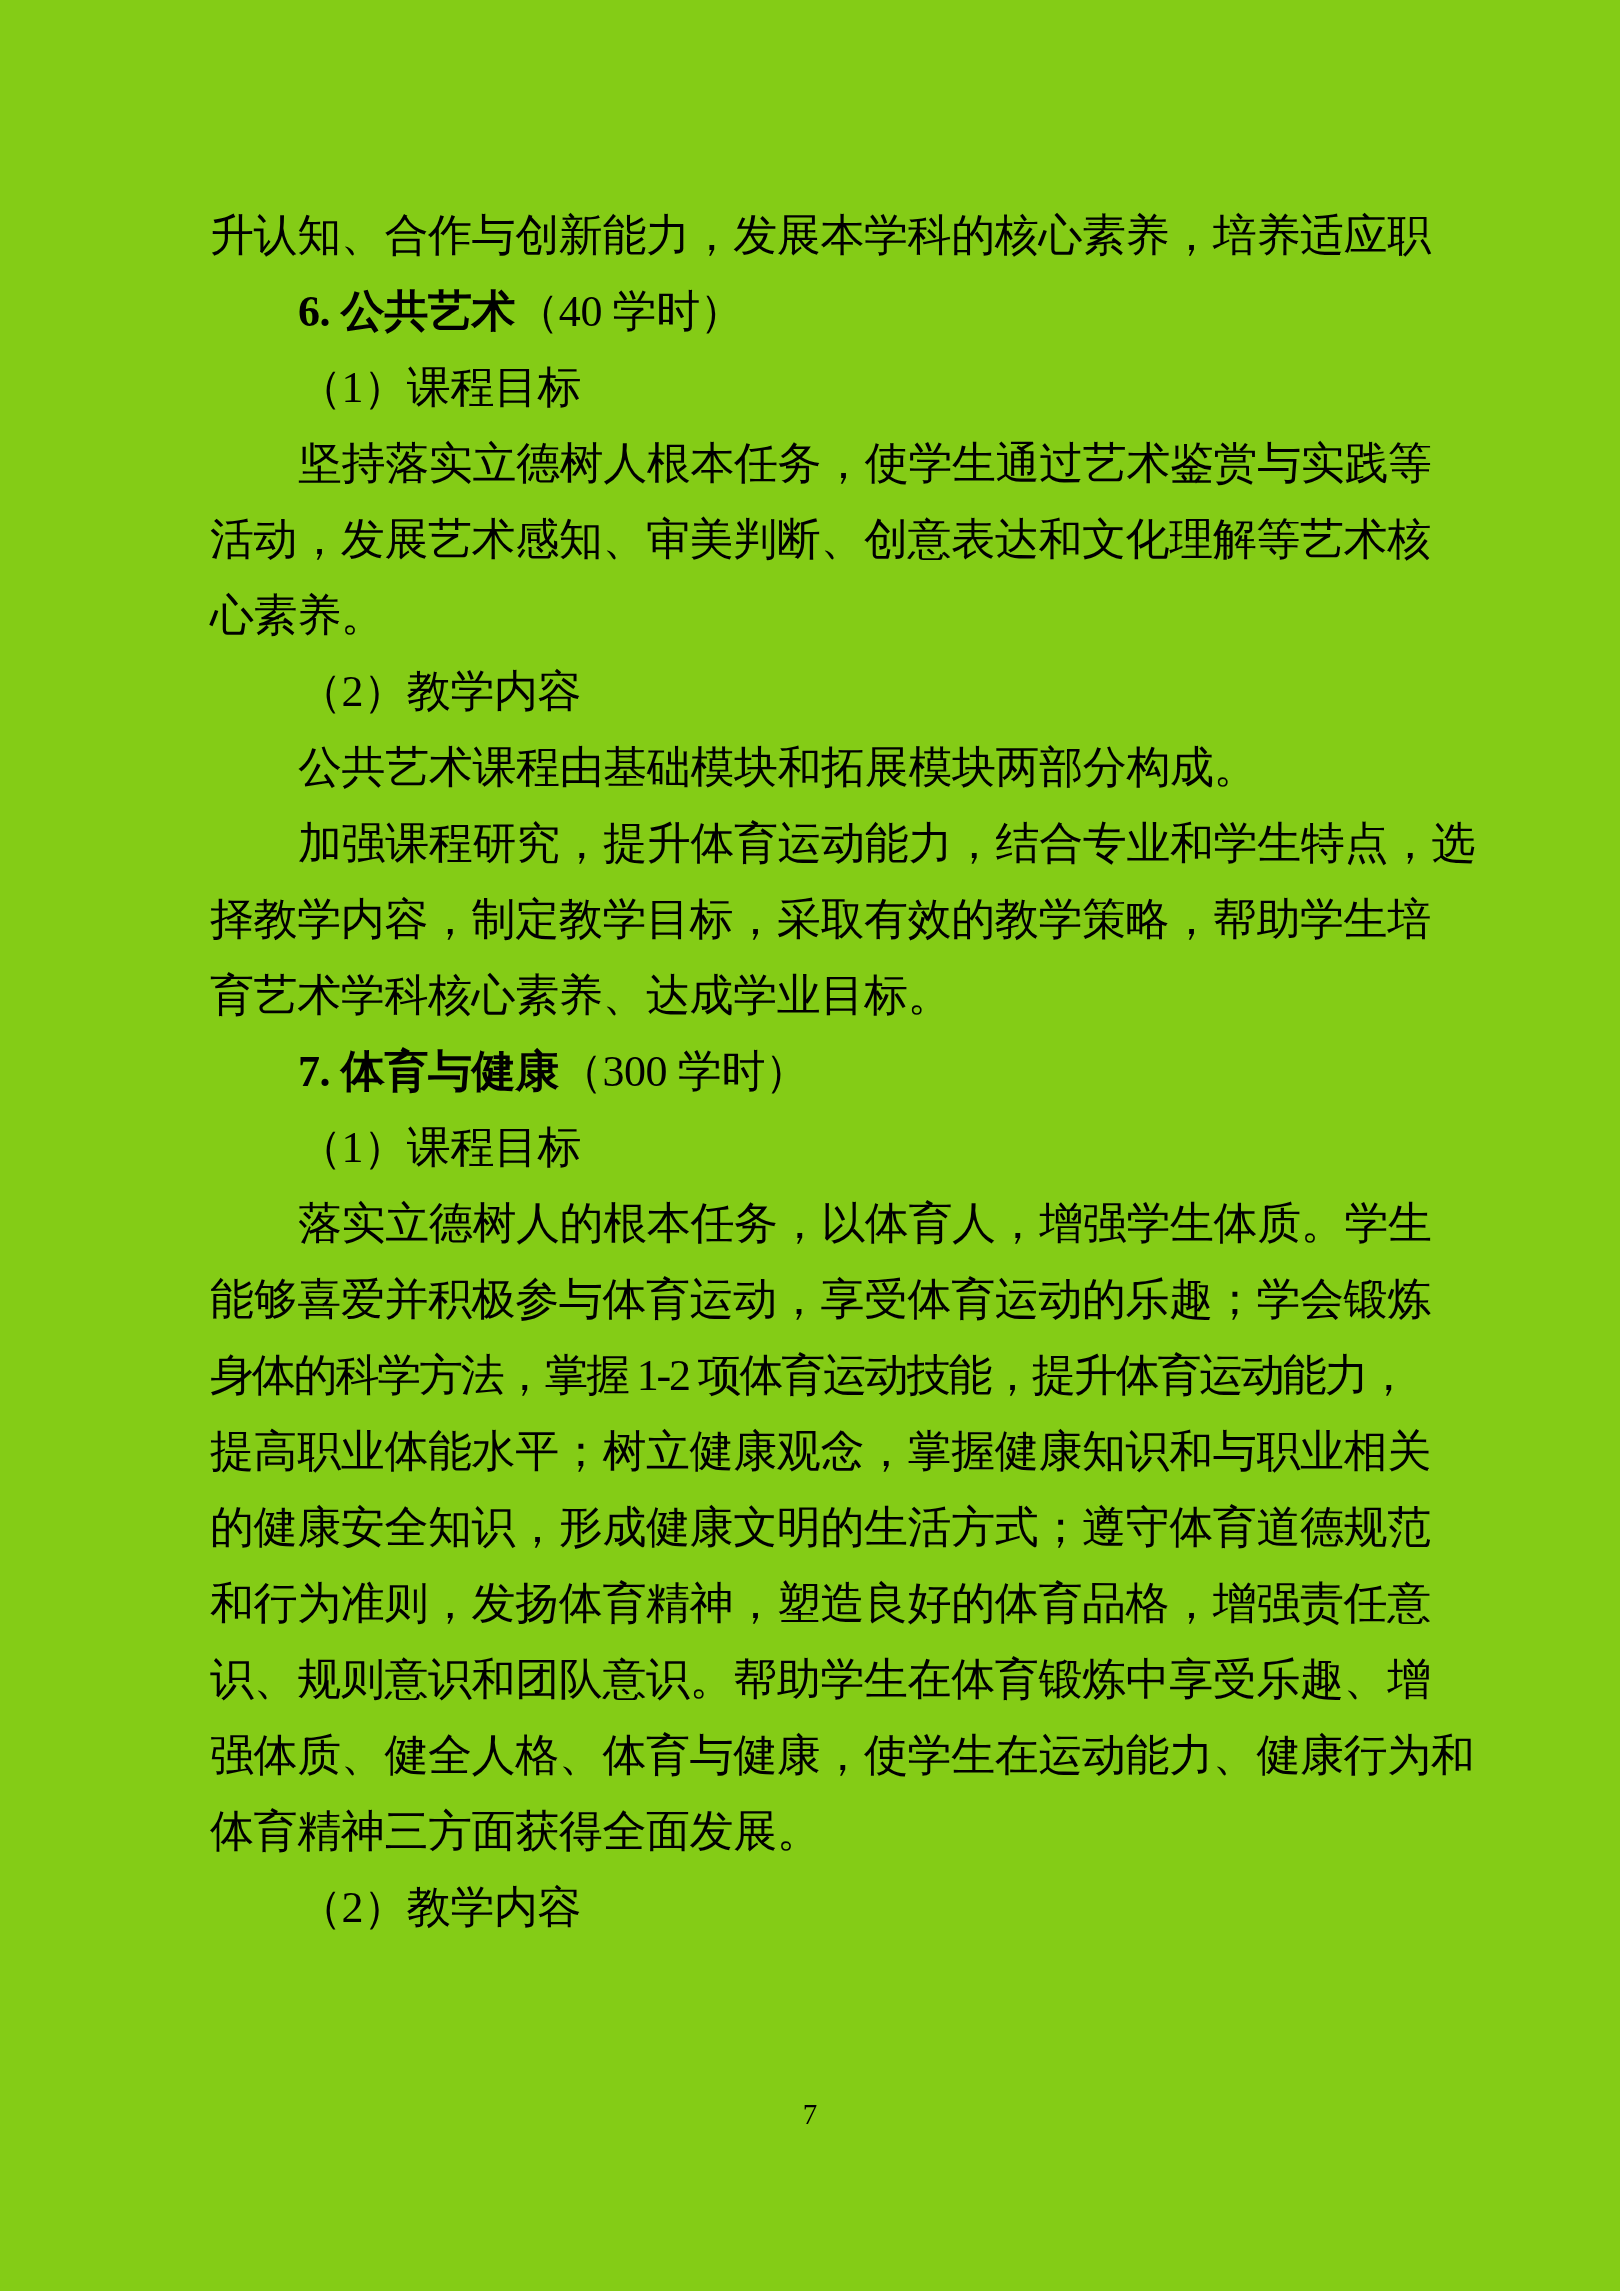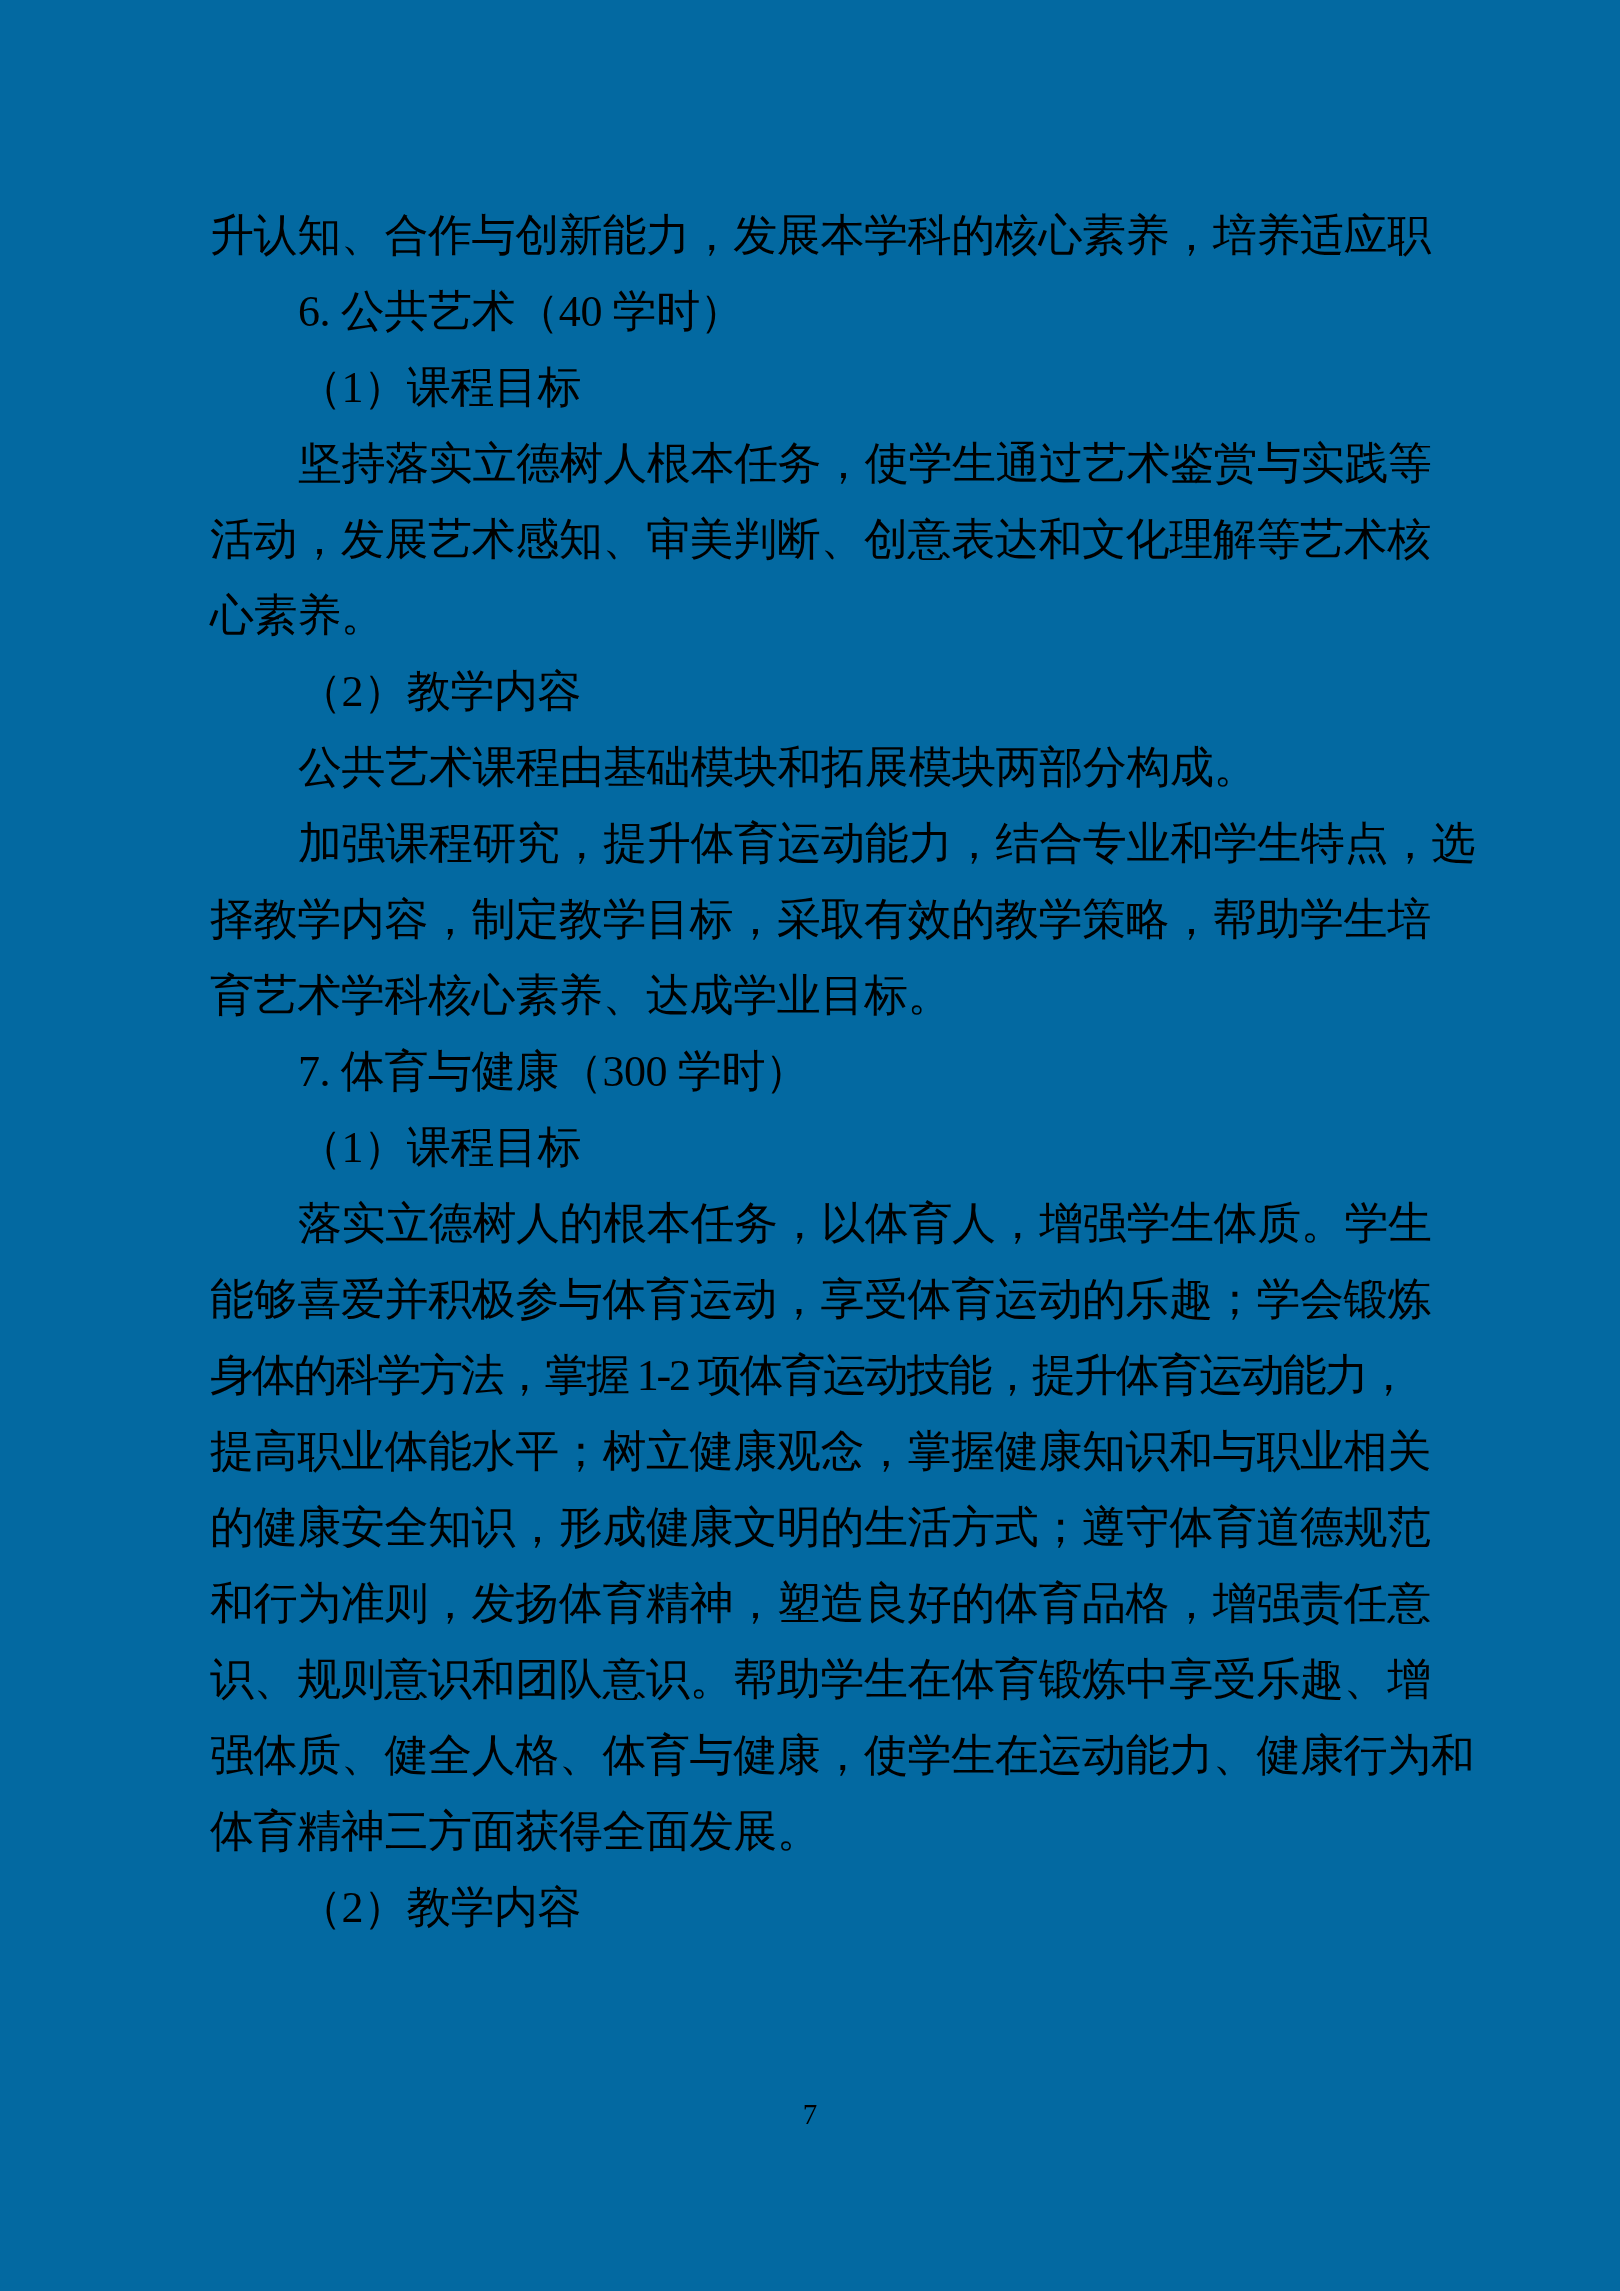--- a/index.html
+++ b/index.html
@@ -4,21 +4,21 @@
 <style>
   html, body {
     margin: 0;
     padding: 0;
     background: #ffffff;
   }
   .page {
     position: relative;
     width: 1620px;
     height: 2292px;
-    background: #0369a1;
+    background: #84cc16;
     overflow: hidden;
     font-family: "Liberation Serif", "DejaVu Serif", serif;
     color: #000000;
   }
   .doc-body {
     position: absolute;
     left: 210px;
     top: 198px;
     width: 1227px;
   }
@@ -30,21 +30,21 @@
     text-align: left;
     color: #000000;
   }
   .ln.ind {
     padding-left: 88px; 
   }
   .ln.tight {
     letter-spacing: -2.2px; 
   }
   .ln .b {
-    font-weight: normal;
+    font-weight: bold;
   }
   .page-number {
     position: absolute;
     left: 0;
     top: 2098px;
     width: 1620px;
     text-align: center;
     font-size: 29px;
     line-height: 33px;
     font-family: "Liberation Serif", "DejaVu Serif", serif;

